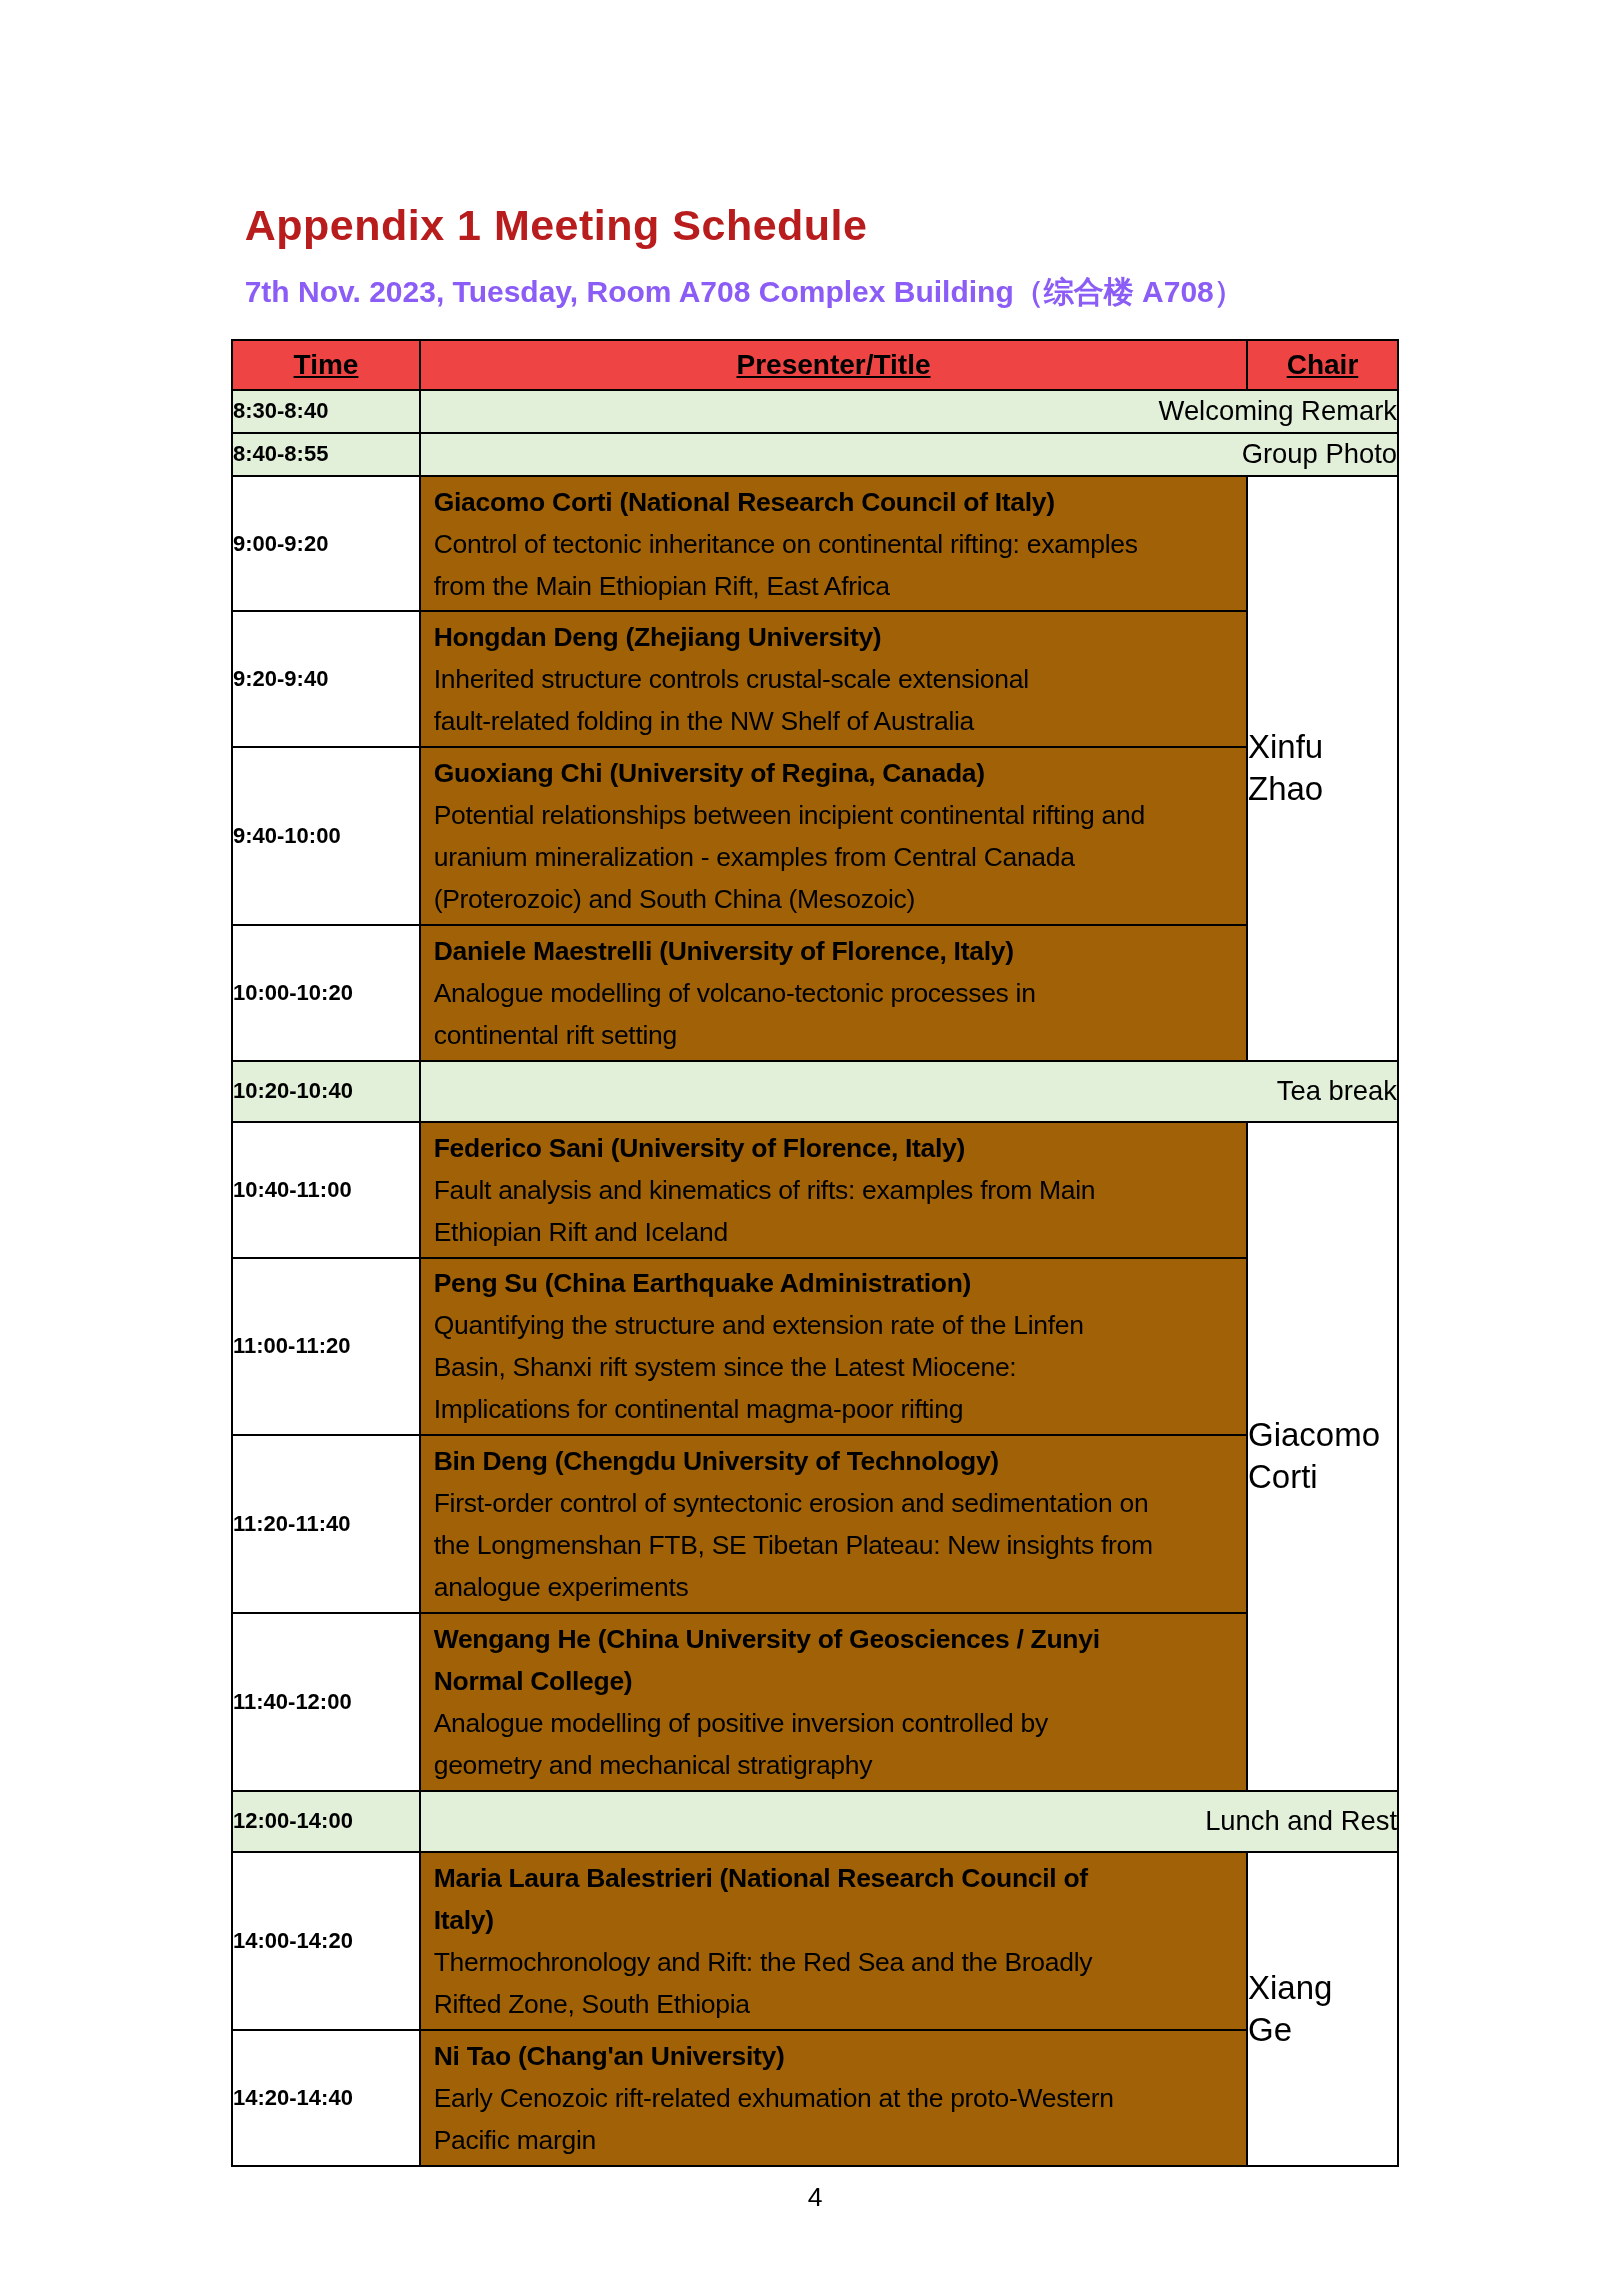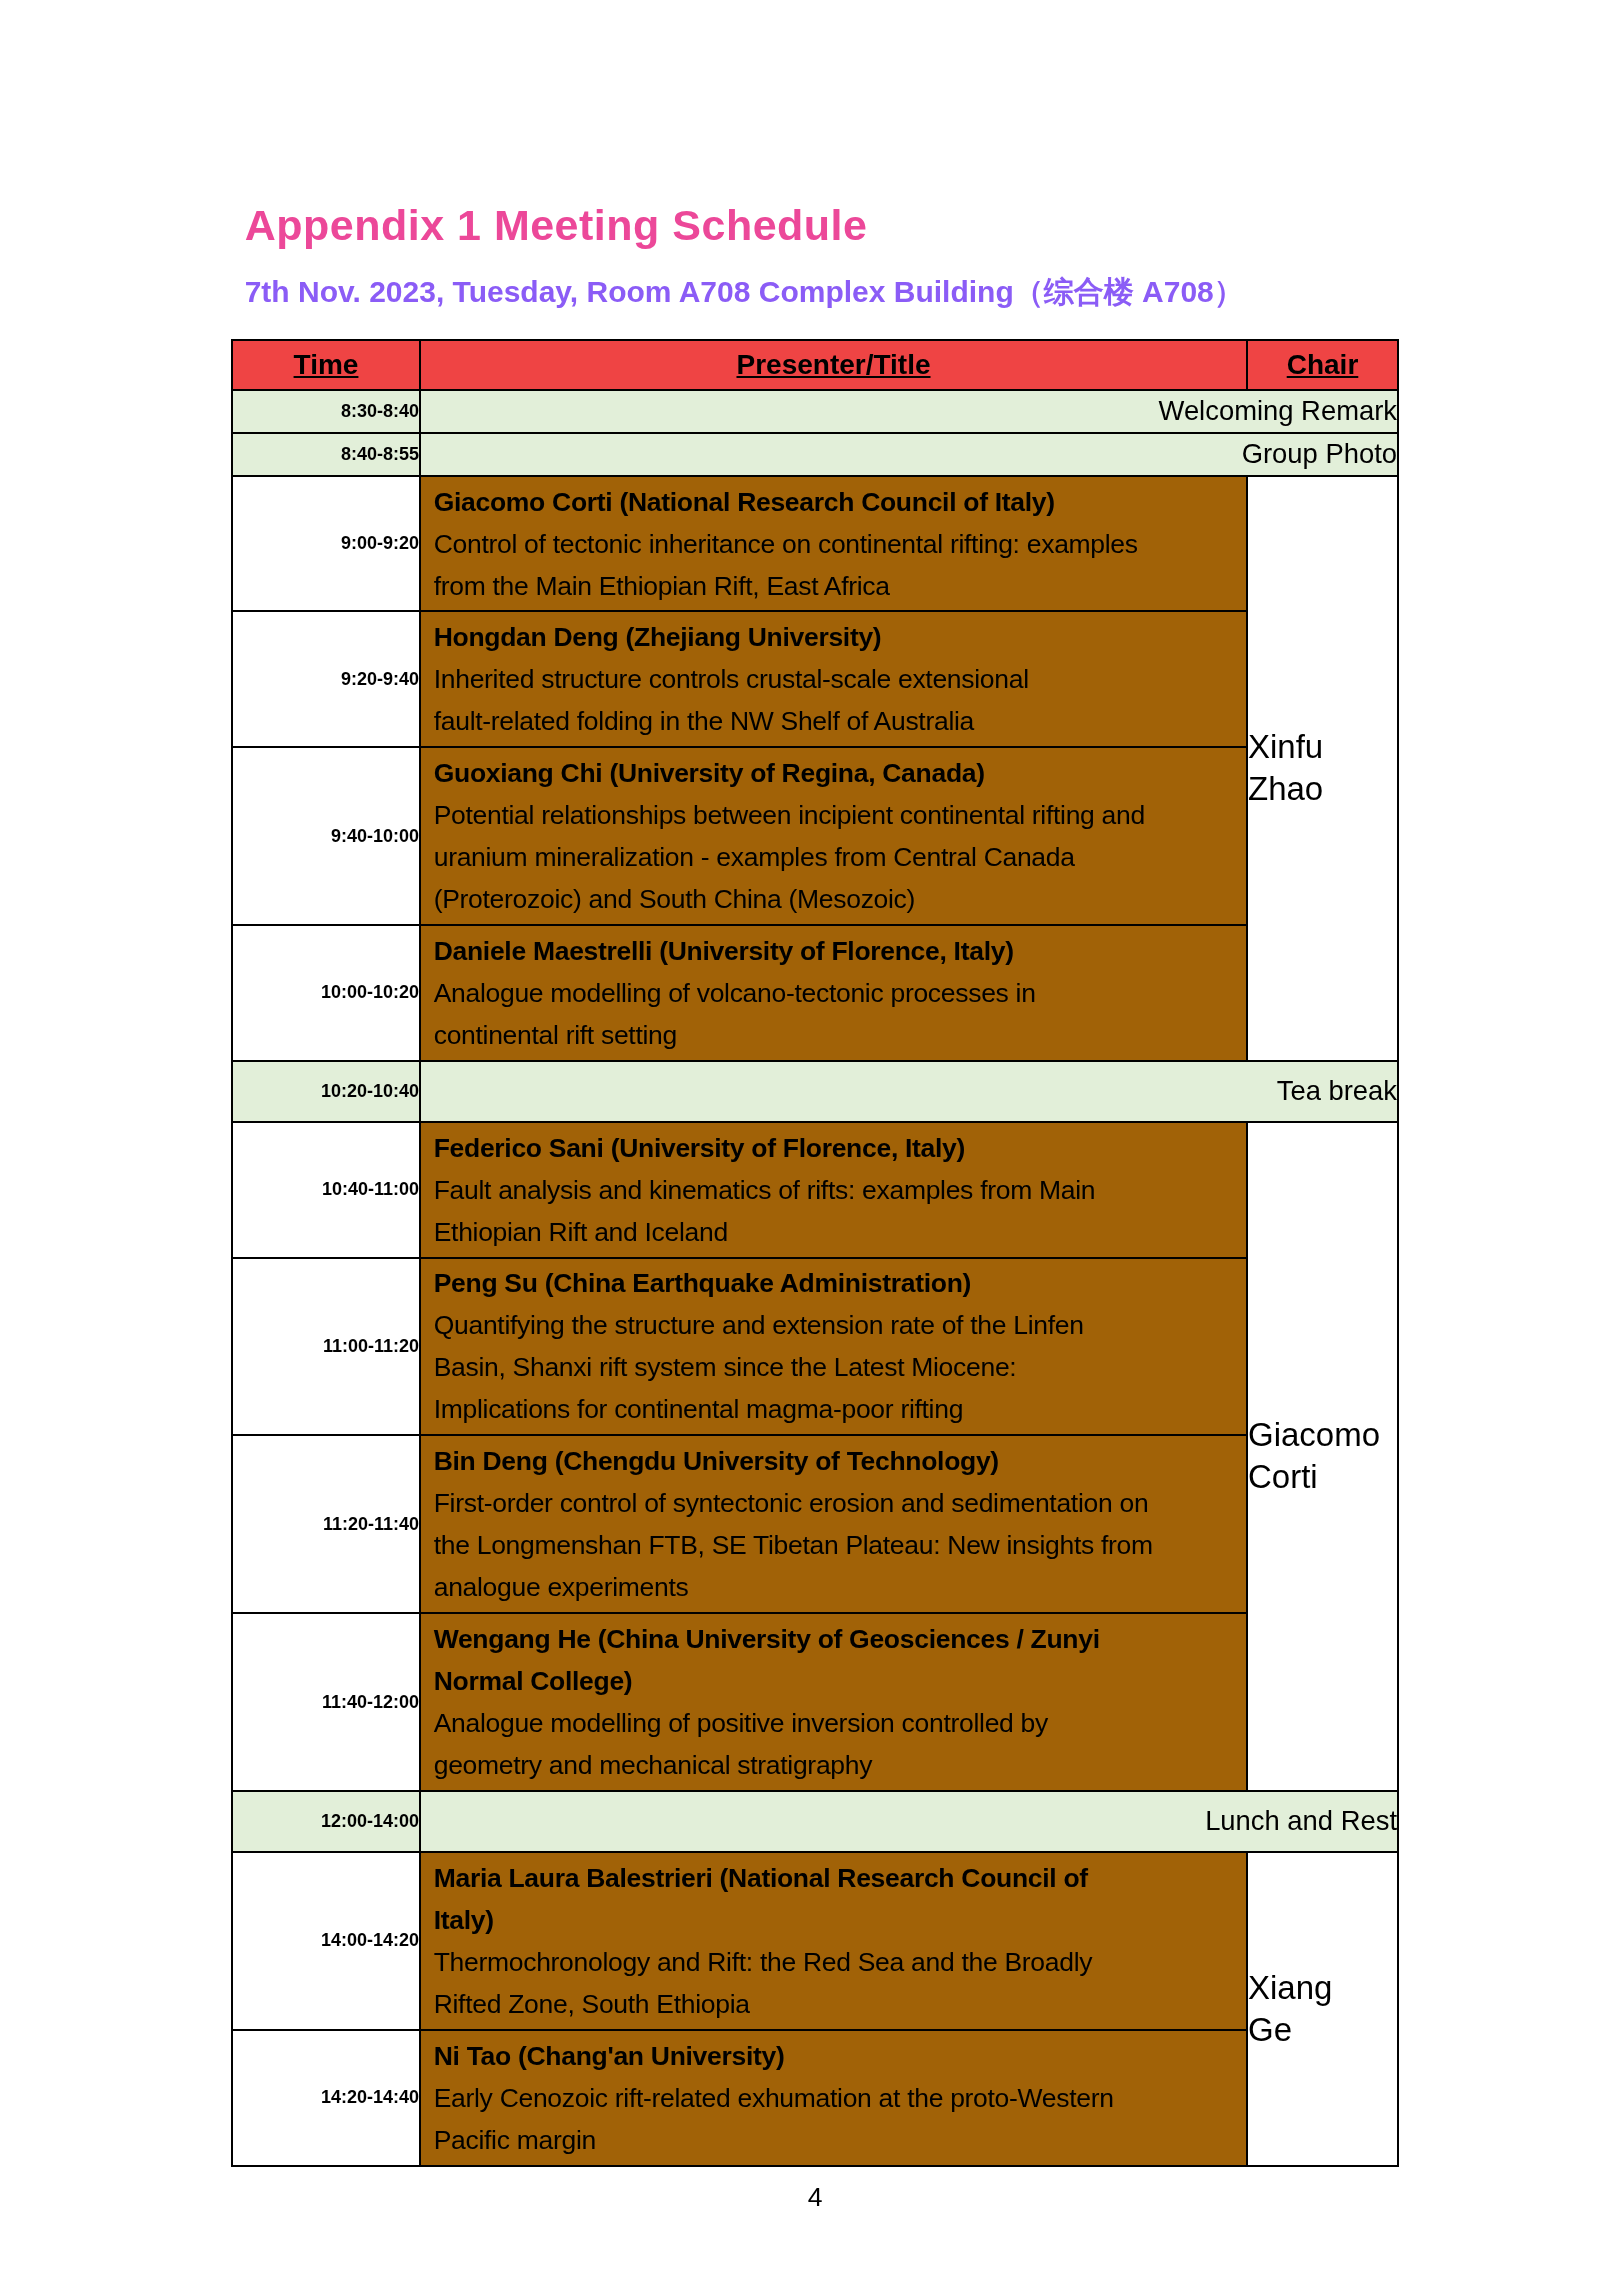--- a/index.html
+++ b/index.html
@@ -12,21 +12,21 @@
     position: relative;
   }
   .doc {
     width: 1168px;
     margin-left: 231px;
     padding-top: 200px;
   }
   .page-title {
     font-size: 43px;
     font-weight: 700;
-    color: #ec4899;
+    color: #b91c1c;
     padding-left: 13.7px;
     line-height: 1.2;
     margin-bottom: 21.6px;
     letter-spacing: 0.5px;
   }
   .doc-subtitle {
     font-size: 30px;
     font-weight: 700;
     color: #8b5cf6;
     padding-left: 13.7px;
@@ -49,23 +49,23 @@
   }
   th.hdr {
     height: 50px;
     font-size: 28px;
     font-weight: 700;
     text-align: center;
     background: #ef4444;
     text-decoration: underline;
   }
   td.time-cell {
-    text-align: right;
-    font-weight: 700;
-    font-size: 18px;
+    text-align: left;
+    font-weight: 700;
+    font-size: 22px;
   }
   tr.break-row td { background: #E2EFD9; }
   tr.break-thin td { height: 43px; }
   tr.break-tall td { height: 61px; }
   td.break-label {
     text-align: right;
     font-weight: 400;
     font-size: 27.4px;
   }
   td.talk-cell {

